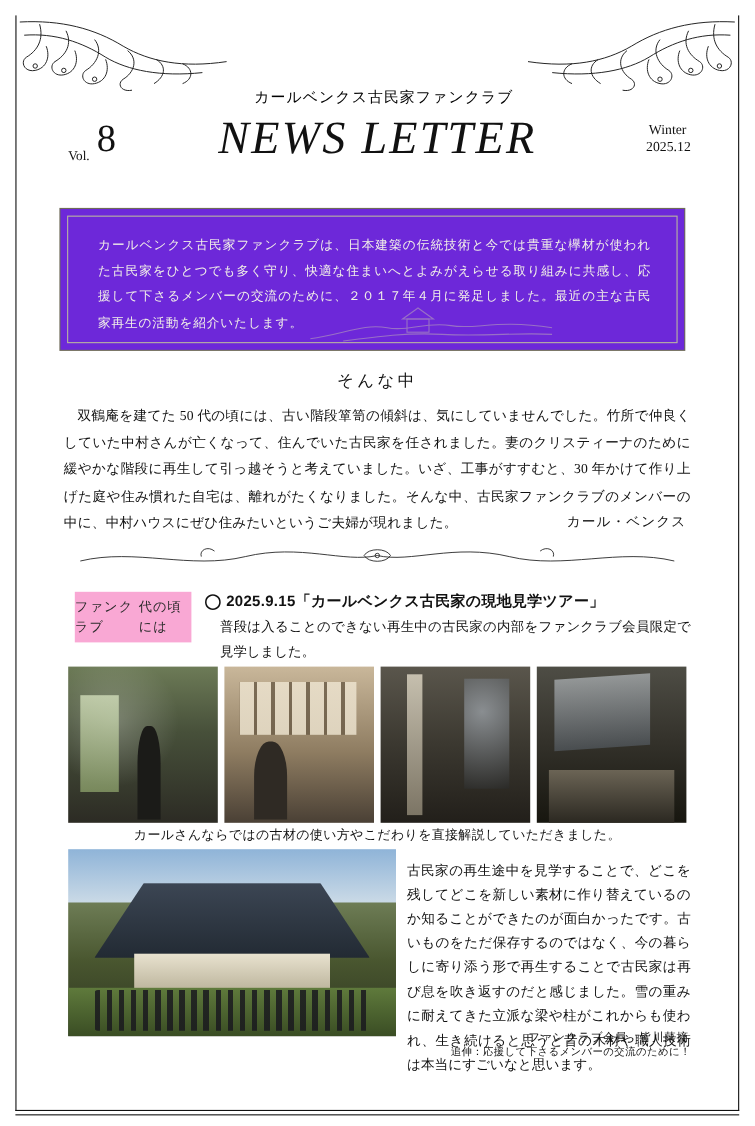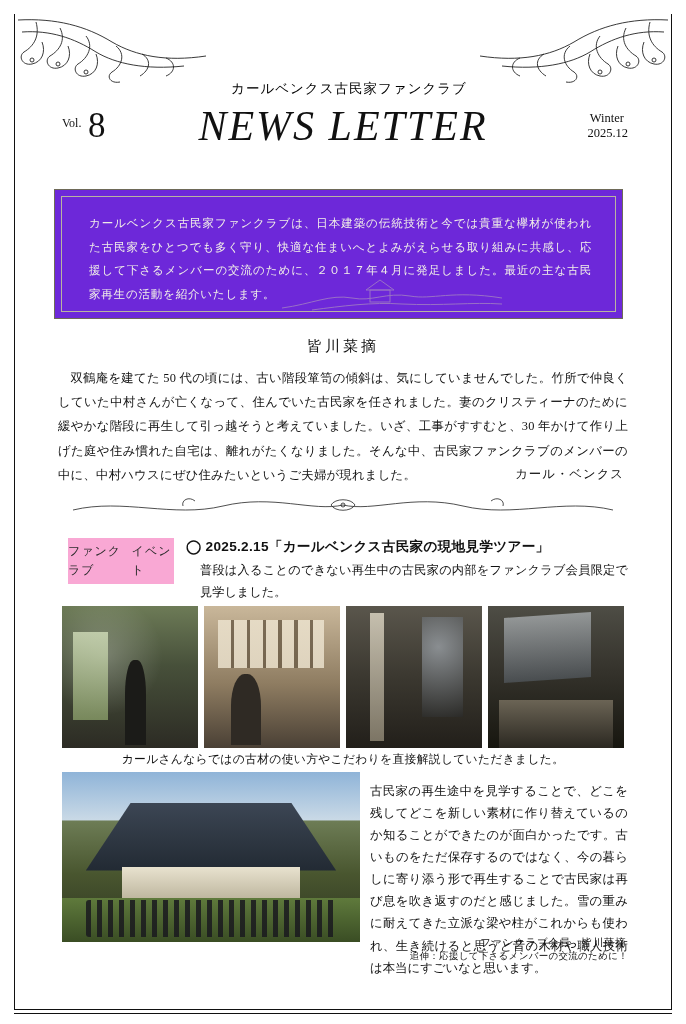--- a/index.html
+++ b/index.html
@@ -78,21 +78,21 @@
     padding-left: 12px;
   }
   .title-row {
     position: relative;
     margin-top: 6px;
     height: 56px;
   }
   .vol-label {
     position: absolute;
     left: 62px;
-    top: 12px;
+    top: 30px;
     font-size: 12px;
     font-family: "Liberation Serif", serif;
   }
   .vol-num {
     position: absolute;
     left: 88px;
     top: 2px;
     font-size: 35px;
     font-family: "Liberation Serif", serif;
   }
@@ -411,40 +411,40 @@
     <svg class="intro-watermark" viewBox="0 0 220 46">
       <g fill="none" stroke="#cdc7ae" stroke-width="1">
         <path d="M0 40 C 30 36, 48 26, 70 30 C 90 34, 104 24, 128 28 C 150 32, 170 22, 220 30"></path>
         <path d="M30 42 C 60 38, 90 34, 120 36 C 160 38, 190 34, 220 36"></path>
         <path d="M84 22 l 14 -10 l 14 10 z"></path>
         <rect x="88" y="22" width="20" height="12"></rect>
       </g>
     </svg>
   </div>
 
-  <div class="greeting-head">皆川菜摘</div>
+  <div class="greeting-head">そんな中</div>
   <div class="greeting-body">双鶴庵を建てた 50 代の頃には、古い階段箪笥の傾斜は、気にしていませんでした。竹所で仲良くしていた中村さんが亡くなって、住んでいた古民家を任されました。妻のクリスティーナのために緩やかな階段に再生して引っ越そうと考えていました。いざ、工事がすすむと、30 年かけて作り上げた庭や住み慣れた自宅は、離れがたくなりました。そんな中、古民家ファンクラブのメンバーの中に、中村ハウスにぜひ住みたいというご夫婦が現れました。</div>
   <div class="signature">カール・ベンクス</div>
 
   <svg class="divider" viewBox="0 0 560 26">
     <g fill="none" stroke="#222" stroke-width="0.8">
       <path d="M10 18 C 60 6, 110 26, 160 14 C 210 2, 250 20, 280 13"></path>
       <path d="M550 18 C 500 6, 450 26, 400 14 C 350 2, 310 20, 280 13"></path>
       <path d="M268 13 C 272 6, 288 6, 292 13 C 288 20, 272 20, 268 13"></path>
       <path d="M120 14 C 118 8, 126 4, 132 9"></path>
       <path d="M440 14 C 442 8, 434 4, 428 9"></path>
       <circle cx="280" cy="13" r="2"></circle>
     </g>
   </svg>
 
   <div class="event-badge">
     <span>ファンクラブ</span>
-    <span>イベント</span>
+    <span>代の頃には</span>
   </div>
-  <div class="event-title">◯ 2025.2.15「カールベンクス古民家の現地見学ツアー」</div>
+  <div class="event-title">◯ 2025.9.15「カールベンクス古民家の現地見学ツアー」</div>
   <div class="event-desc">普段は入ることのできない再生中の古民家の内部をファンクラブ会員限定で見学しました。</div>
 
   <div class="photos">
     <div class="photo ph1"></div>
     <div class="photo ph2"></div>
     <div class="photo ph3"></div>
     <div class="photo ph4"></div>
   </div>
   <div class="caption">カールさんならではの古材の使い方やこだわりを直接解説していただきました。</div>
 

